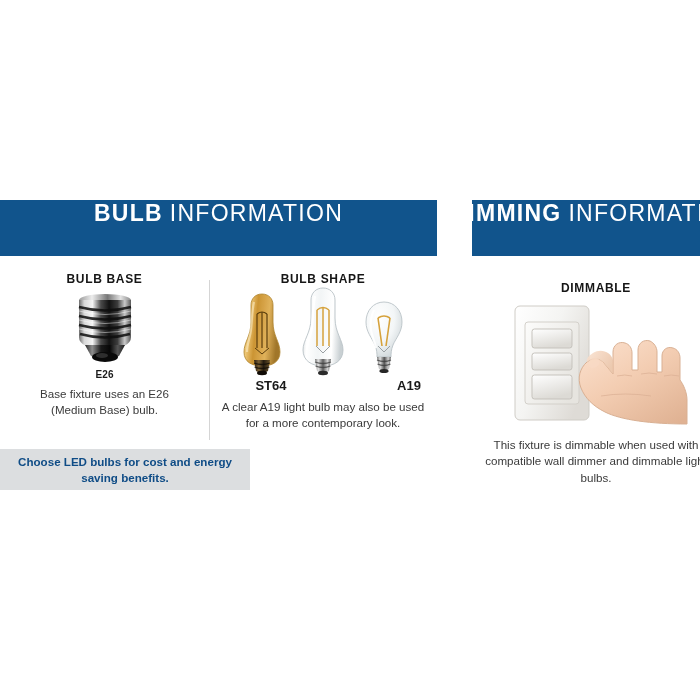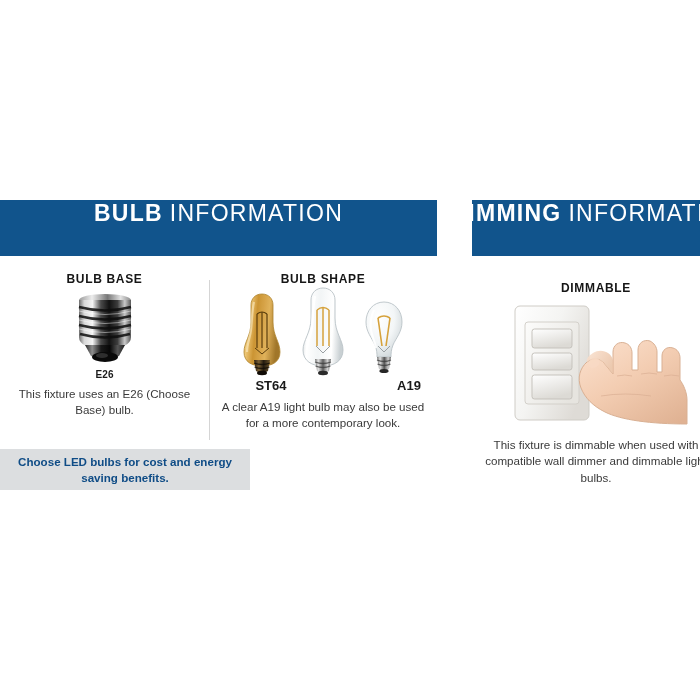--- a/index.html
+++ b/index.html
@@ -229,21 +229,21 @@
               </g>
 
               <path d="M17 52 L57 52 L51 63 Q37 69 23 63 Z" fill="url(#gDark)"></path>
 
               <ellipse cx="37" cy="64" rx="13" ry="5" fill="#0a0a0a"></ellipse>
               <ellipse cx="34" cy="62.5" rx="6" ry="2.4" fill="#4d4d4d" opacity=".55"></ellipse>
             </svg>
           </div>
 
           <p class="cap">E26</p>
-          <p class="body-text" style="width:176px;">This fixture uses an E26 (Choose Base) bulb.</p>
+          <p class="body-text" style="width:176px;">Base fixture uses an E26 (Medium Base) bulb.</p>
         </div>
 
         <div class="col" id="col-shape">
           <h3 class="sub-head">BULB SHAPE</h3>
 
           <div id="shape-art-wrap">
 
             <svg width="46" height="84" viewBox="0 0 46 84" aria-hidden="true">
               <defs>
                 <linearGradient id="amb" x1="0" y1="0" x2="1" y2="0.2">

